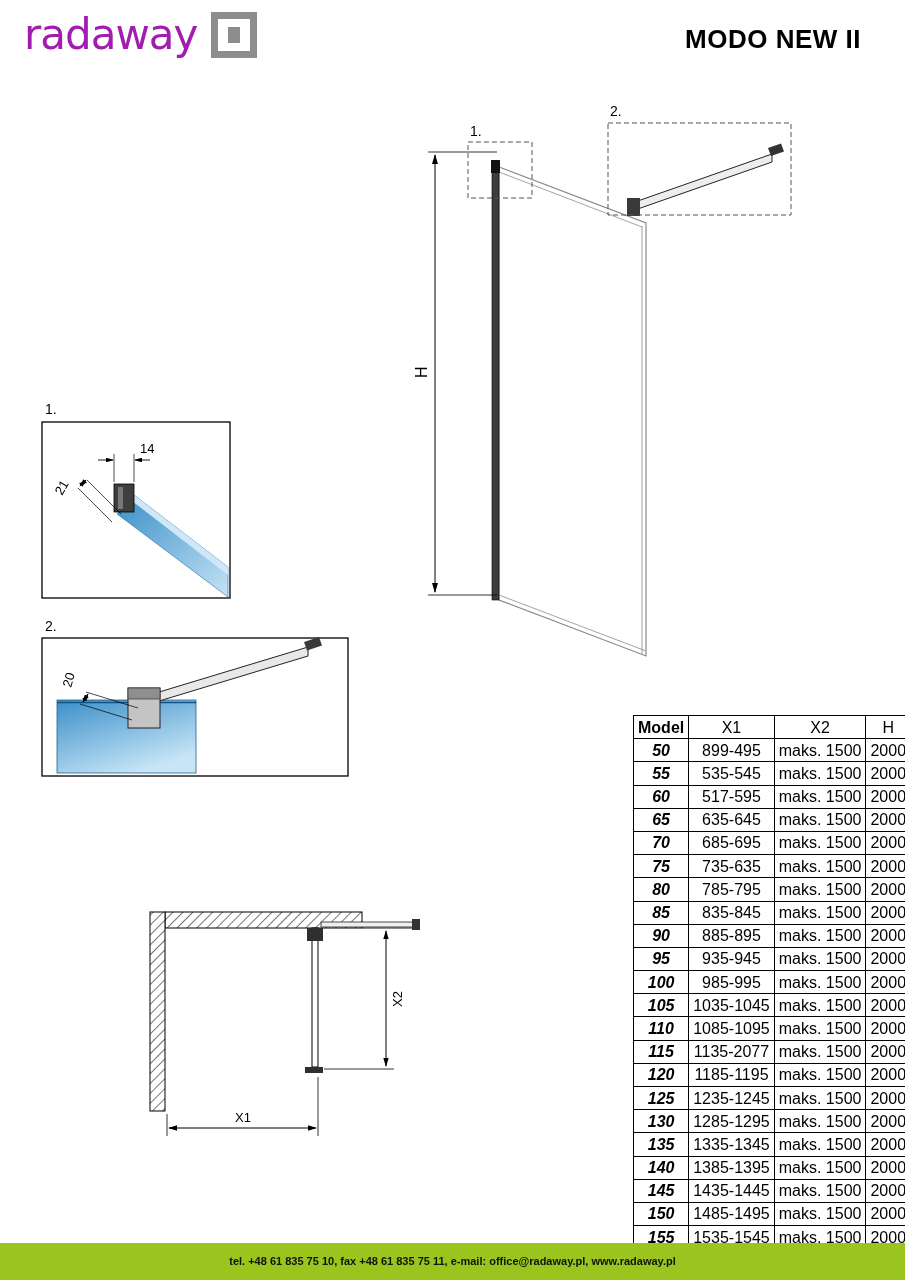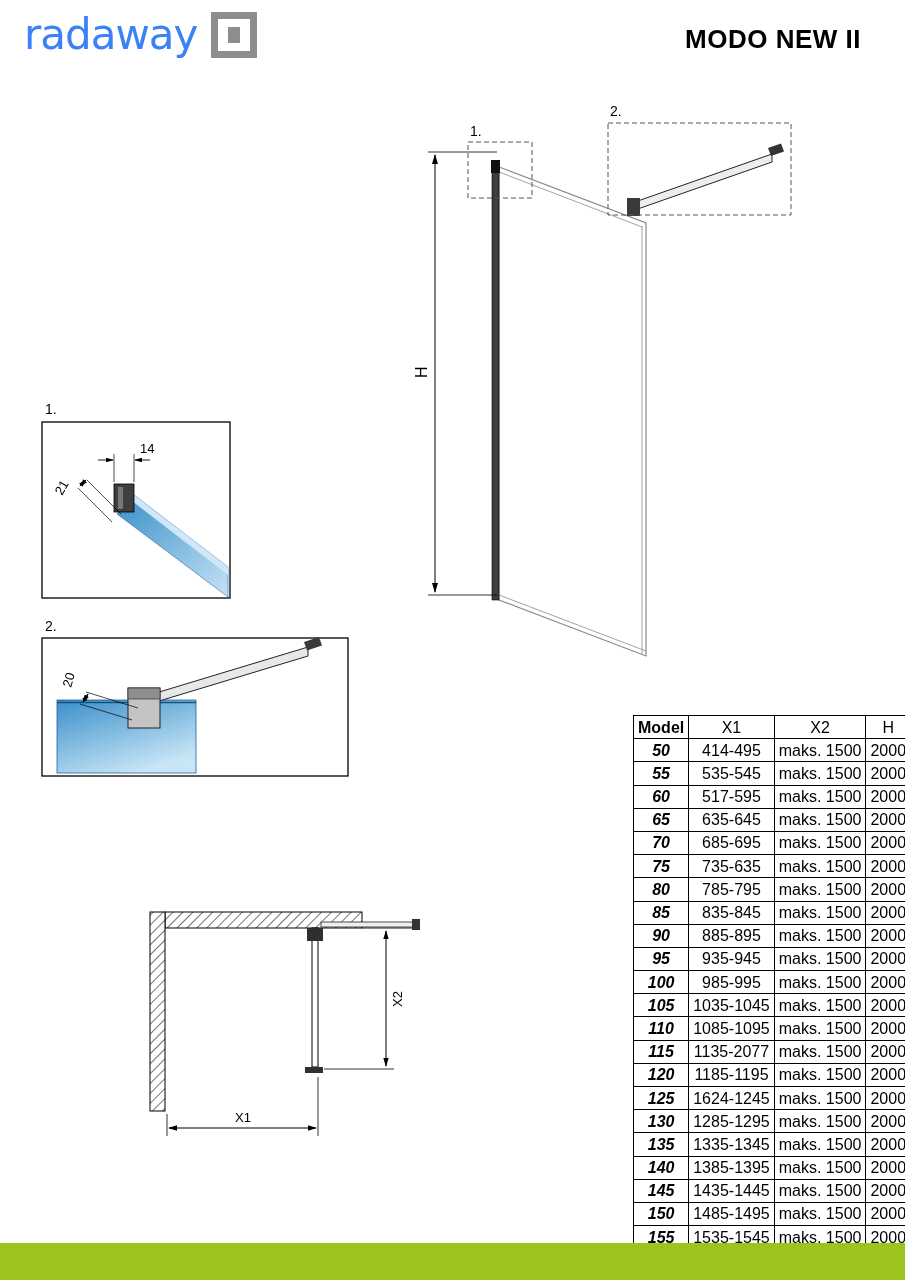--- a/index.html
+++ b/index.html
@@ -10,21 +10,21 @@
     color:#000;
     position:relative;
     overflow:hidden;
   }
   .page { position:absolute; inset:0; }
 
   
   .logo { position:absolute; left:24px; top:12px; display:flex; align-items:center; }
   .logo-text {
     font-family:"DejaVu Sans", sans-serif;
-    font-size:42px; color:#3b82f6; letter-spacing:-1px; line-height:1;
+    font-size:42px; color:#a21caf; letter-spacing:-1px; line-height:1;
   }
   .logo-mark { width:46px; height:46px; border:7px solid #8d8d8d; margin-left:14px; position:relative; display:inline-block; }
   .logo-mark-inner { position:absolute; left:50%; top:50%; transform:translate(-50%,-50%); width:9px; height:16px; border:6px solid #8d8d8d; }
   .title { position:absolute; top:24px; right:44px; font-size:26px; font-weight:bold; letter-spacing:0.5px; }
 
   
   .main-drawing { position:absolute; left:370px; top:95px; }
   .detail-1 { position:absolute; left:40px; top:400px; }
   .detail-2 { position:absolute; left:40px; top:618px; }
   .plan-drawing { position:absolute; left:140px; top:895px; }
@@ -225,21 +225,21 @@
       <tr>
         <th class="model-h">Model</th>
         <th>X1</th>
         <th>X2</th>
         <th>H</th>
       </tr>
     </thead>
     <tbody>
         <tr>
           <td class="model">50</td>
-          <td>414-495</td>
+          <td>899-495</td>
           <td>maks. 1500</td>
           <td>2000</td>
         </tr>
         <tr>
           <td class="model">55</td>
           <td>535-545</td>
           <td>maks. 1500</td>
           <td>2000</td>
         </tr>
         <tr>
@@ -315,21 +315,21 @@
           <td>2000</td>
         </tr>
         <tr>
           <td class="model">120</td>
           <td>1185-1195</td>
           <td>maks. 1500</td>
           <td>2000</td>
         </tr>
         <tr>
           <td class="model">125</td>
-          <td>1624-1245</td>
+          <td>1235-1245</td>
           <td>maks. 1500</td>
           <td>2000</td>
         </tr>
         <tr>
           <td class="model">130</td>
           <td>1285-1295</td>
           <td>maks. 1500</td>
           <td>2000</td>
         </tr>
         <tr>
@@ -365,15 +365,16 @@
         <tr>
           <td class="model">160</td>
           <td>1585-1595</td>
           <td>maks. 1500</td>
           <td>2000</td>
         </tr>
       </tbody>
   </table>
 
   <div class="footer">
+    <div>tel. +48 61 835 75 10, fax +48 61 835 75 11, e-mail: office@radaway.pl, www.radaway.pl</div>
   </div>
 
 </div>
 
 </body></html>

